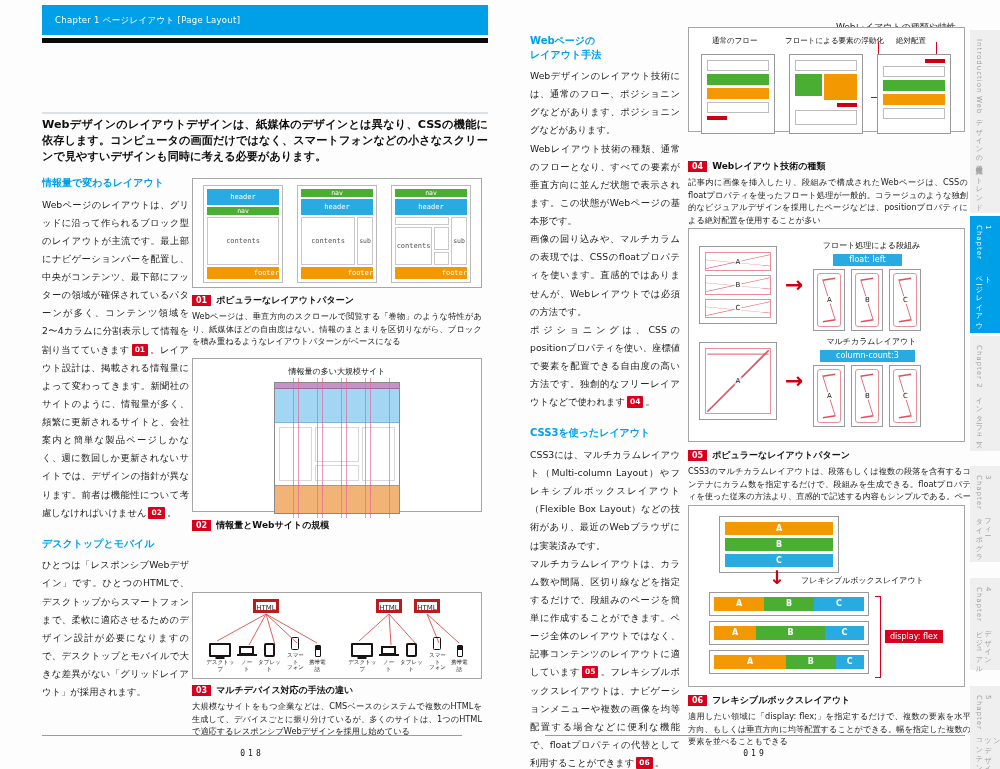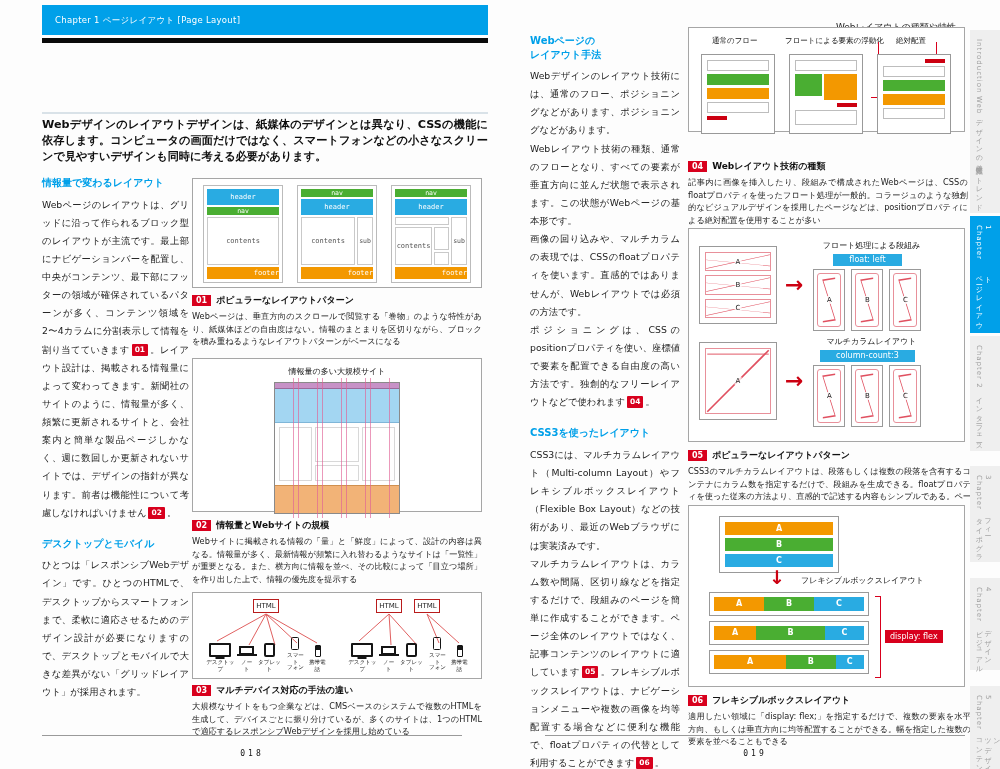--- a/index.html
+++ b/index.html
@@ -70,21 +70,21 @@
       rgba(224,98,150,.65) 13px,rgba(224,98,150,.65) 14px,
       transparent 14px,transparent 18px,
       rgba(224,98,150,.65) 18px,rgba(224,98,150,.65) 19px,
       transparent 19px,transparent 24px);}
   .fig02-cap{left:192px;top:519px;}
 
   
   .fig03{left:192px;top:592px;width:290px;height:87px;display:flex;justify-content:space-between;padding:4px 10px;}
   .cluster{position:relative;width:126px;height:77px;}
   .cluster-lines{position:absolute;left:0;top:0;width:126px;height:77px;}
-  .html-badge{position:absolute;top:2px;width:26px;height:14px;border:1px solid #b91c1c;background:#fff;
+  .html-badge{position:absolute;top:2px;width:26px;height:14px;border:3px solid #b91c1c;background:#fff;
     font-size:7px;line-height:12px;text-align:center;color:#222;}
   .devices{position:absolute;bottom:2px;left:0;right:0;display:flex;justify-content:space-between;align-items:flex-end;}
   .device{display:flex;flex-direction:column;align-items:center;justify-content:flex-end;gap:2px;}
   .dev-label{font-size:6px;line-height:1.1;color:#222;text-align:center;transform:scale(.92);white-space:pre-line;}
   .icon-desktop{width:22px;height:14px;border:2px solid #151515;border-radius:1px;position:relative;}
   .icon-desktop::after{content:"";position:absolute;left:50%;transform:translateX(-50%);bottom:-4px;width:9px;height:2px;background:#151515;}
   .icon-laptop{width:15px;height:9px;border:2px solid #151515;position:relative;margin-bottom:2px;}
   .icon-laptop::after{content:"";position:absolute;left:-4px;bottom:-3px;width:20px;height:2px;background:#151515;}
   .icon-tablet{width:11px;height:14px;border:2px solid #151515;border-radius:2px;}
   .icon-smartphone{width:8px;height:13px;border:1.5px solid #151515;border-radius:1.5px;}
@@ -242,21 +242,20 @@
         <div class="band-orange"></div>
         <div class="guides"></div>
       </div>
     </div>
   </div>
   <div class="fig-cap fig02-cap">
     <div class="cap-head">
         <span class="cap-num">02</span>
         <span class="cap-title">情報量とWebサイトの規模</span>
       </div>
-    <div class="cap-text">Webサイトに掲載される情報の「量」と「鮮度」によって、設計の内容は異なる。情報量が多く、最新情報が頻繁に入れ替わるようなサイトは「一覧性」が重要となる。また、横方向に情報を並べ、その比較によって「目立つ場所」を作り出した上で、情報の優先度を提示する</div>
   </div>
 
   <div class="fig-frame fig03">
     <div class="cluster">
       <svg class="cluster-lines" viewBox="0 0 126 77">
         <line x1="63" y1="17" x2="14" y2="44" stroke="#E06060" stroke-width="1"></line>
         <line x1="63" y1="17" x2="46" y2="48" stroke="#E06060" stroke-width="1"></line>
         <line x1="63" y1="17" x2="72" y2="48" stroke="#E06060" stroke-width="1"></line>
         <line x1="63" y1="17" x2="94" y2="46" stroke="#E06060" stroke-width="1"></line>
         <line x1="63" y1="17" x2="114" y2="46" stroke="#E06060" stroke-width="1"></line>

